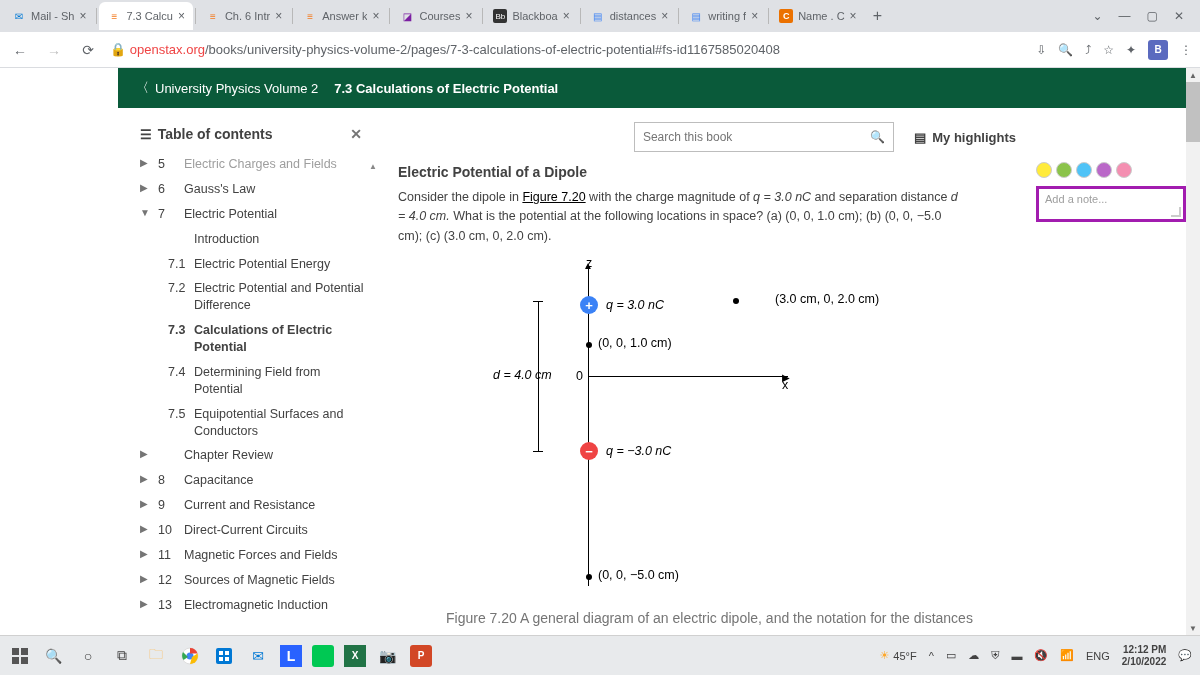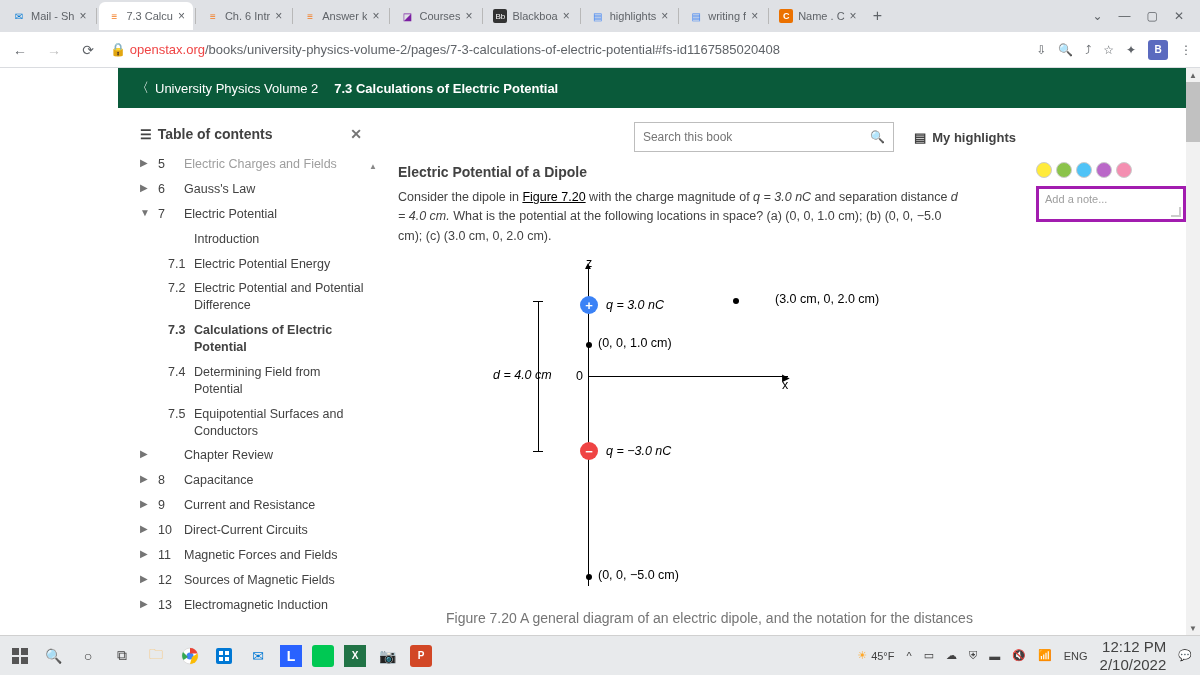--- a/index.html
+++ b/index.html
@@ -76,21 +76,21 @@
 .note-colors { display: flex; gap: 4px; margin-bottom: 8px; }
 .note-color { width: 16px; height: 16px; border-radius: 50%; border: 1px solid #ccc; cursor: pointer; }
 .note-box { border: 3px solid #a21caf; height: 36px; font-size: 11px; color: #9e9e9e; padding: 4px 6px; position: relative; }
 .note-box::after { content: ""; position: absolute; right: 2px; bottom: 2px; width: 8px; height: 8px; border-right: 2px solid #ccc; border-bottom: 2px solid #ccc; }
 
 
 .taskbar { position: absolute; bottom: 0; left: 0; right: 0; height: 40px; background: #e8eaec; display: flex; align-items: center; padding: 0 8px; font-size: 11px; color: #424242; border-top: 1px solid #d0d0d0; }
 .tb-left { display: flex; align-items: center; gap: 10px; }
 .tb-icon { width: 24px; height: 24px; display: flex; align-items: center; justify-content: center; cursor: pointer; font-size: 14px; }
 .tb-right { margin-left: auto; display: flex; align-items: center; gap: 12px; }
-.tb-time { text-align: right; line-height: 1.2; font-size: 15px; }
+.tb-time { text-align: right; line-height: 1.2; font-size: 10px; font-weight: bold; }
 .weather { display: flex; align-items: center; gap: 4px; }
 </style>
 </head>
 <body>
 
 <div class="tab-strip">
   <div class="tab">
       <span class="tab-ico" style="color:#0078d4">✉</span>
       <span class="tab-title">Mail - Sh</span>
       <span class="tab-close">×</span>
@@ -121,21 +121,21 @@
     </div>
   <div class="tab-sep"></div>
   <div class="tab">
       <span class="tab-ico" style="background:#333;color:#fff;font-size:8px;padding:1px 2px;border-radius:2px">Bb</span>
       <span class="tab-title">Blackboa</span>
       <span class="tab-close">×</span>
     </div>
   <div class="tab-sep"></div>
   <div class="tab">
       <span class="tab-ico" style="color:#4285f4">▤</span>
-      <span class="tab-title">highlights</span>
+      <span class="tab-title">distances</span>
       <span class="tab-close">×</span>
     </div>
   <div class="tab-sep"></div>
   <div class="tab">
       <span class="tab-ico" style="color:#4285f4">▤</span>
       <span class="tab-title">writing f</span>
       <span class="tab-close">×</span>
     </div>
   <div class="tab-sep"></div>
   <div class="tab">

